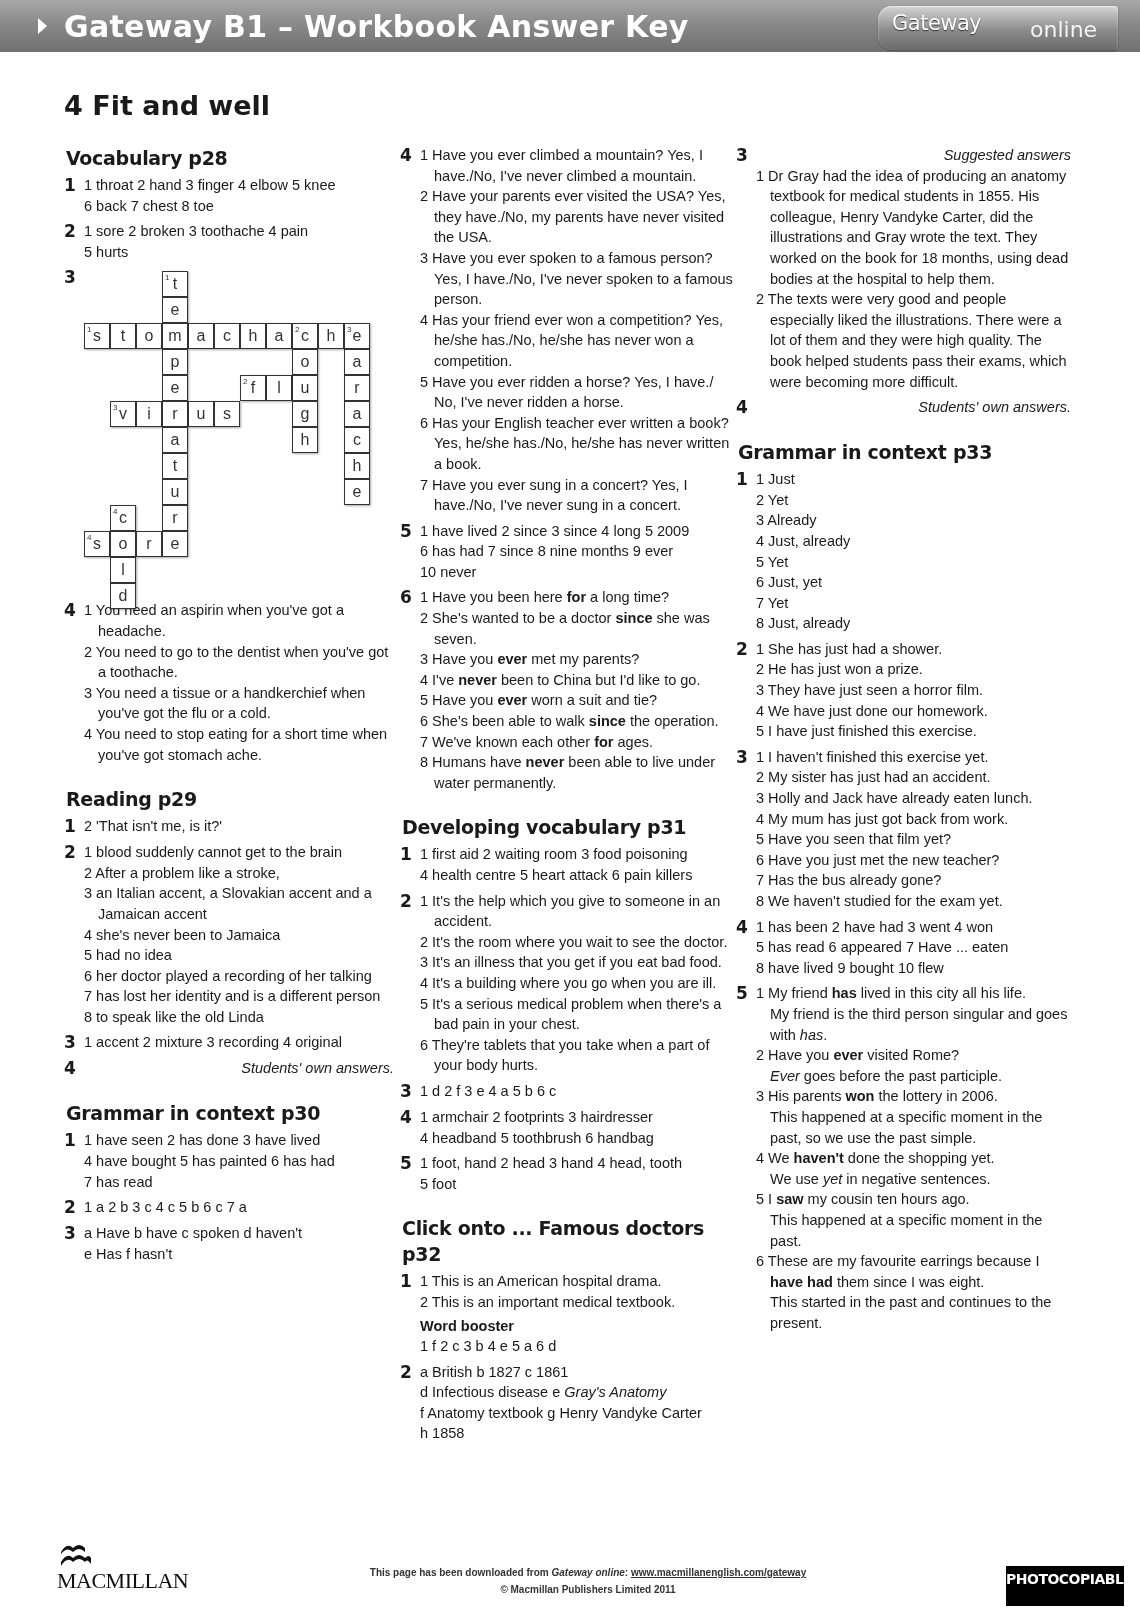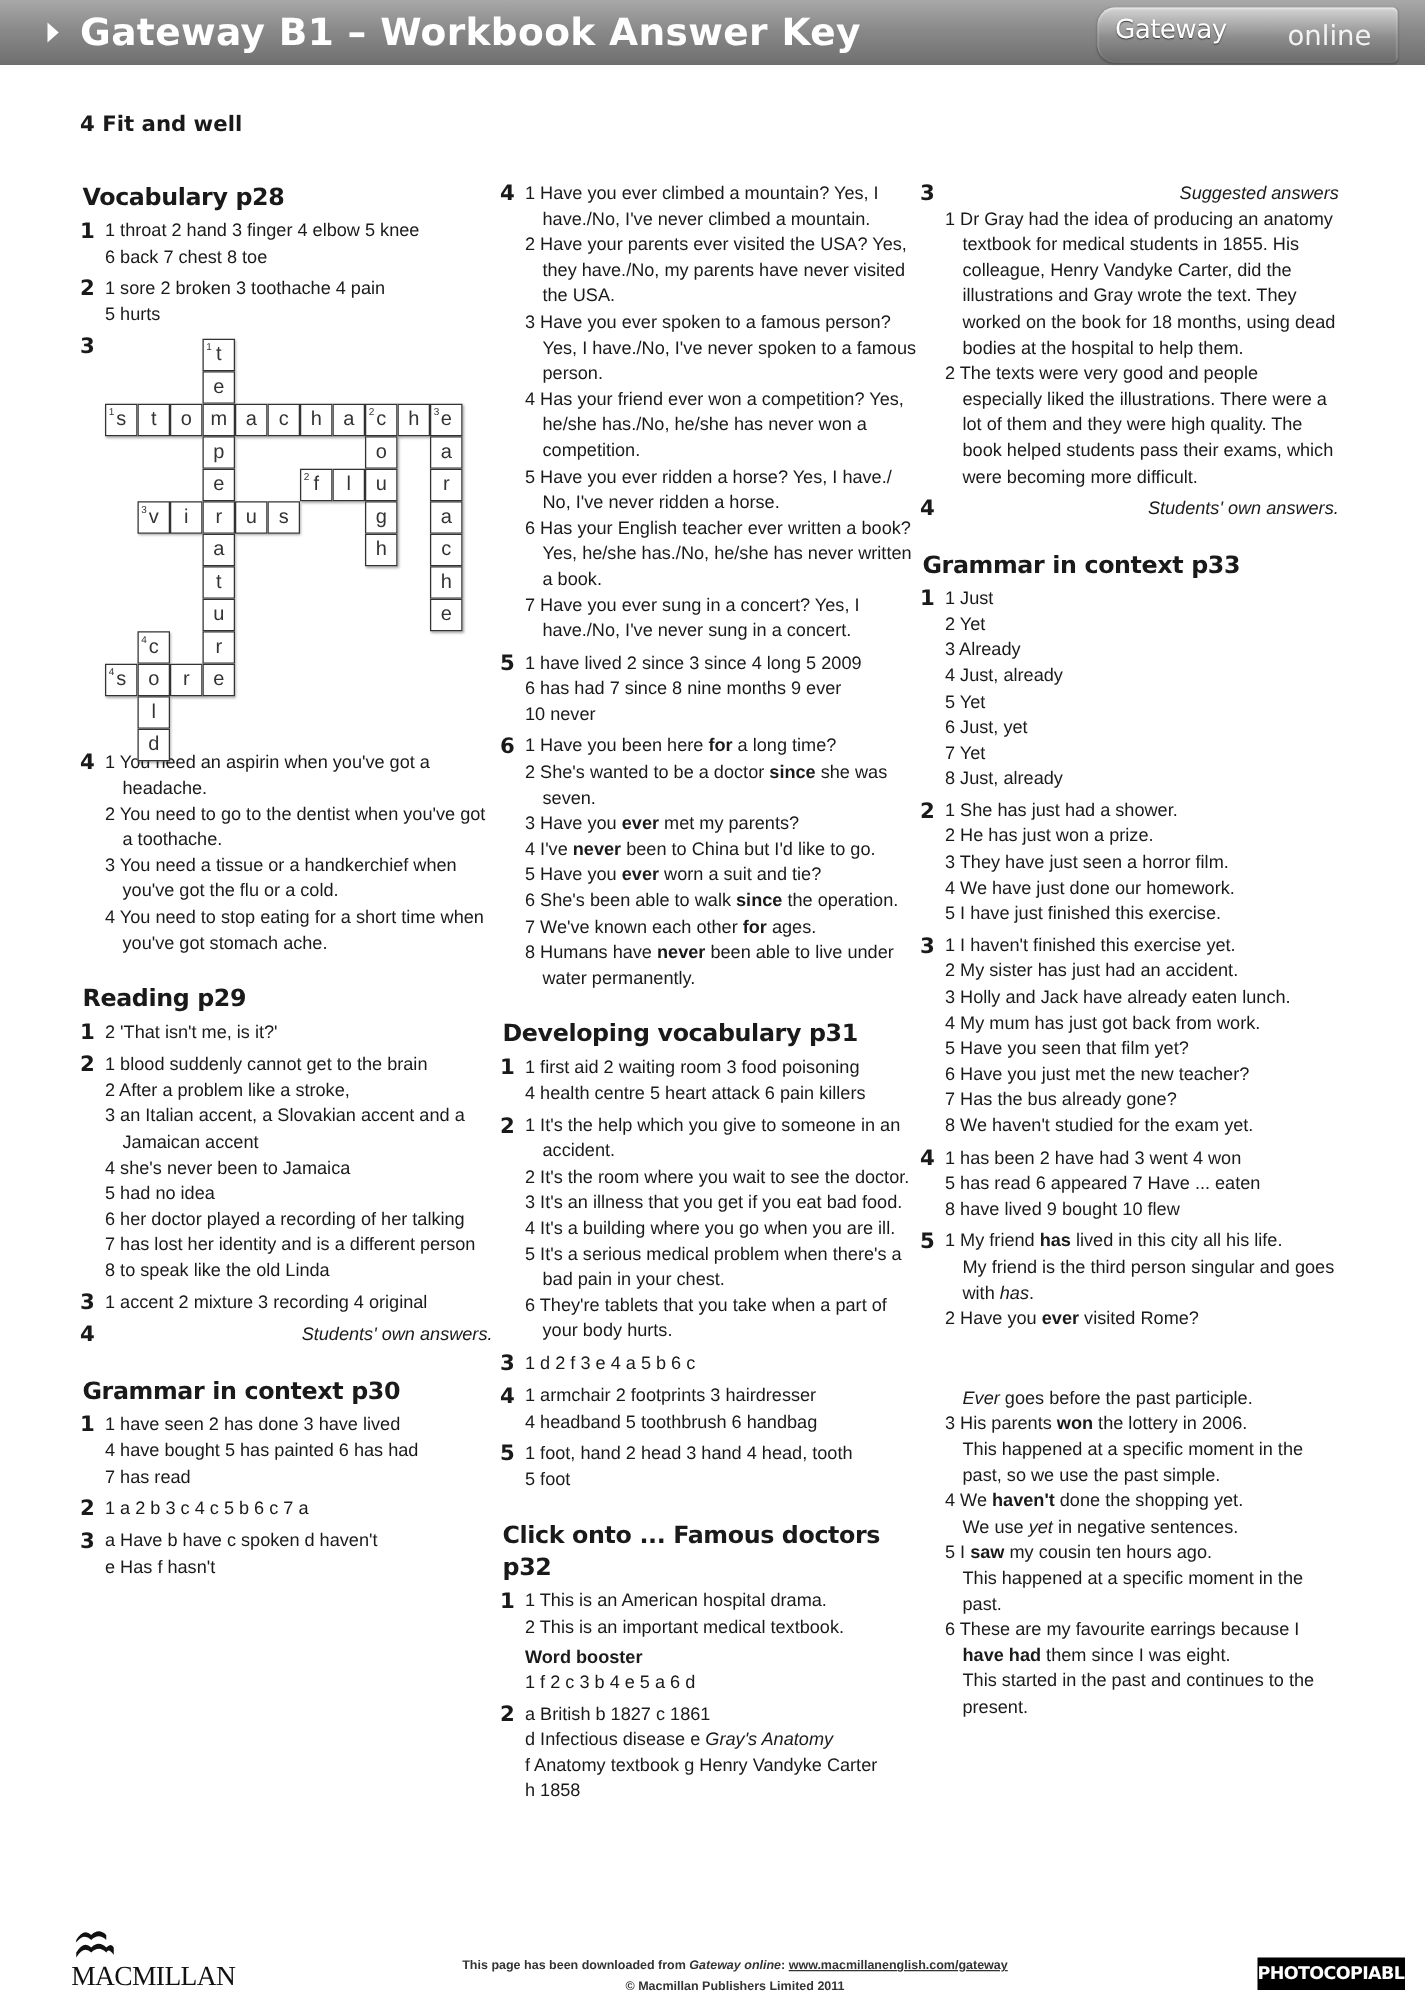--- a/index.html
+++ b/index.html
@@ -21,21 +21,21 @@
   }
   .logo-box {
     position: absolute; left: 878px; top: 6px; width: 240px; height: 44px;
     border-radius: 14px 4px 4px 14px;
     background: linear-gradient(180deg, #d4d4d4 0%, #8c8c8c 55%, #6a6a6a 100%);
     box-shadow: inset 0 1px 2px rgba(255,255,255,0.6), 0 1px 2px rgba(0,0,0,0.3);
   }
   .logo-main { position: absolute; left: 14px; top: 5px; font-size: 21px; font-weight: normal; color: #fff; font-family: "DejaVu Sans", sans-serif; letter-spacing: -0.5px; text-shadow: 0 1px 1px #333; }
   .logo-sub { position: absolute; left: 152px; top: 11px; font-size: 22px; color: #f3f3f3; font-family: "DejaVu Sans", sans-serif; }
 
-  .unit-title { position: absolute; left: 64px; top: 90px; font-size: 17px; font-weight: bold; font-family: "DejaVu Sans", sans-serif; }
+  .unit-title { position: absolute; left: 64px; top: 90px; font-size: 27px; font-weight: bold; font-family: "DejaVu Sans", sans-serif; }
 
   .col { position: absolute; top: 145px; font-size: 14.5px; line-height: 20.6px; }
   .col1 { left: 64px; width: 330px; }
   .col2 { left: 400px; width: 335px; }
   .col3 { left: 736px; width: 335px; }
 
   .sec-title { font-size: 19px; font-weight: bold; margin: 0 0 4px 2px; line-height: 26px; font-family: "DejaVu Sans", sans-serif; letter-spacing: -0.3px; }
   .sec-gap { height: 16px; }
   .ex { display: flex; margin-bottom: 5px; }
   .ex-num { width: 20px; flex: none; font-weight: bold; font-size: 17px; line-height: 21px; font-family: "DejaVu Sans", sans-serif; }
@@ -52,21 +52,21 @@
     background: #fff; box-shadow: 1px 1px 2px rgba(0,0,0,0.35);
     text-align: center; font-size: 16px; line-height: 24px; color: #333;
   }
   .cw-clue { position: absolute; left: 2px; top: -7px; font-size: 8px; color: #333; }
 
   .footer-logo { position: absolute; left: 18px; top: 1540px; width: 130px; height: 60px; margin-left: 39px; }
   .mac-mark { position: absolute; left: 2px; top: 0; width: 34px; height: 28px; }
   .mac-word { position: absolute; left: 0; top: 28px; font-family: "Liberation Serif", serif; font-size: 22px; letter-spacing: -0.5px; color: #111; }
   .footer-text { position: absolute; left: 288px; top: 1564px; width: 600px; text-align: center; font-size: 10px; line-height: 17px; color: #333; font-weight: bold; }
   .footer-text a { color: #333; text-decoration: underline; }
-  .photocopiable { position: absolute; left: 1006px; top: 1566px; width: 118px; height: 26px; background: #000; color: #fff; font-weight: bold; font-size: 14px; text-align: center; line-height: 26px; font-family: "DejaVu Sans", sans-serif; letter-spacing: -0.5px; }
+  .photocopiable { position: absolute; left: 1006px; top: 1566px; width: 118px; height: 40px; background: #000; color: #fff; font-weight: bold; font-size: 14px; text-align: center; line-height: 26px; font-family: "DejaVu Sans", sans-serif; letter-spacing: -0.5px; }
 </style>
 </head>
 <body>
 
 <div class="header">
   <span class="header-arrow"></span>
   <span class="header-title">Gateway B1 – Workbook Answer Key</span>
   <div class="logo-box">
     <span class="logo-main">Gateway</span>
     <span class="logo-sub">online</span>
@@ -369,21 +369,21 @@
       <div class="line">5 has read   6 appeared   7 Have ... eaten</div>
       <div class="line">8 have lived   9 bought   10 flew</div>
     </div>
   </div>
   <div class="ex">
     <div class="ex-num">5</div>
     <div class="ex-body" id="g33ex5">
         <div class="item"><span>1  My friend </span><span class="b">has</span><span> lived in this city all his life.</span></div>
         <div style="padding-left: 14px;"><span>My friend is the third person singular and goes with </span><span class="it">has</span><span>.</span></div>
         <div class="item"><span>2  Have you </span><span class="b">ever</span><span> visited Rome?</span></div>
-        <div style="padding-left: 14px; margin-top: 43px;"><span class="it">Ever</span><span> goes before the past participle.</span></div>
+        <div style="padding-left: 14px;"><span class="it">Ever</span><span> goes before the past participle.</span></div>
         <div class="item"><span>3  His parents </span><span class="b">won</span><span> the lottery in 2006.</span></div>
         <div style="padding-left: 14px;"><span>This happened at a specific moment in the past, so we use the past simple.</span></div>
         <div class="item"><span>4  We </span><span class="b">haven't</span><span> done the shopping yet.</span></div>
         <div style="padding-left: 14px;"><span> We use </span><span class="it">yet</span><span> in negative sentences.</span></div>
         <div class="item"><span>5  I </span><span class="b">saw</span><span> my cousin ten hours ago.</span></div>
         <div style="padding-left: 14px;"><span>This happened at a specific moment in the past.</span></div>
         <div class="item"><span>6  These are my favourite earrings because I </span><span class="b">have had</span><span> them since I was eight.</span></div>
         <div style="padding-left: 14px;"><span>This started in the past and continues to the present.</span></div>
       </div>
   </div>

